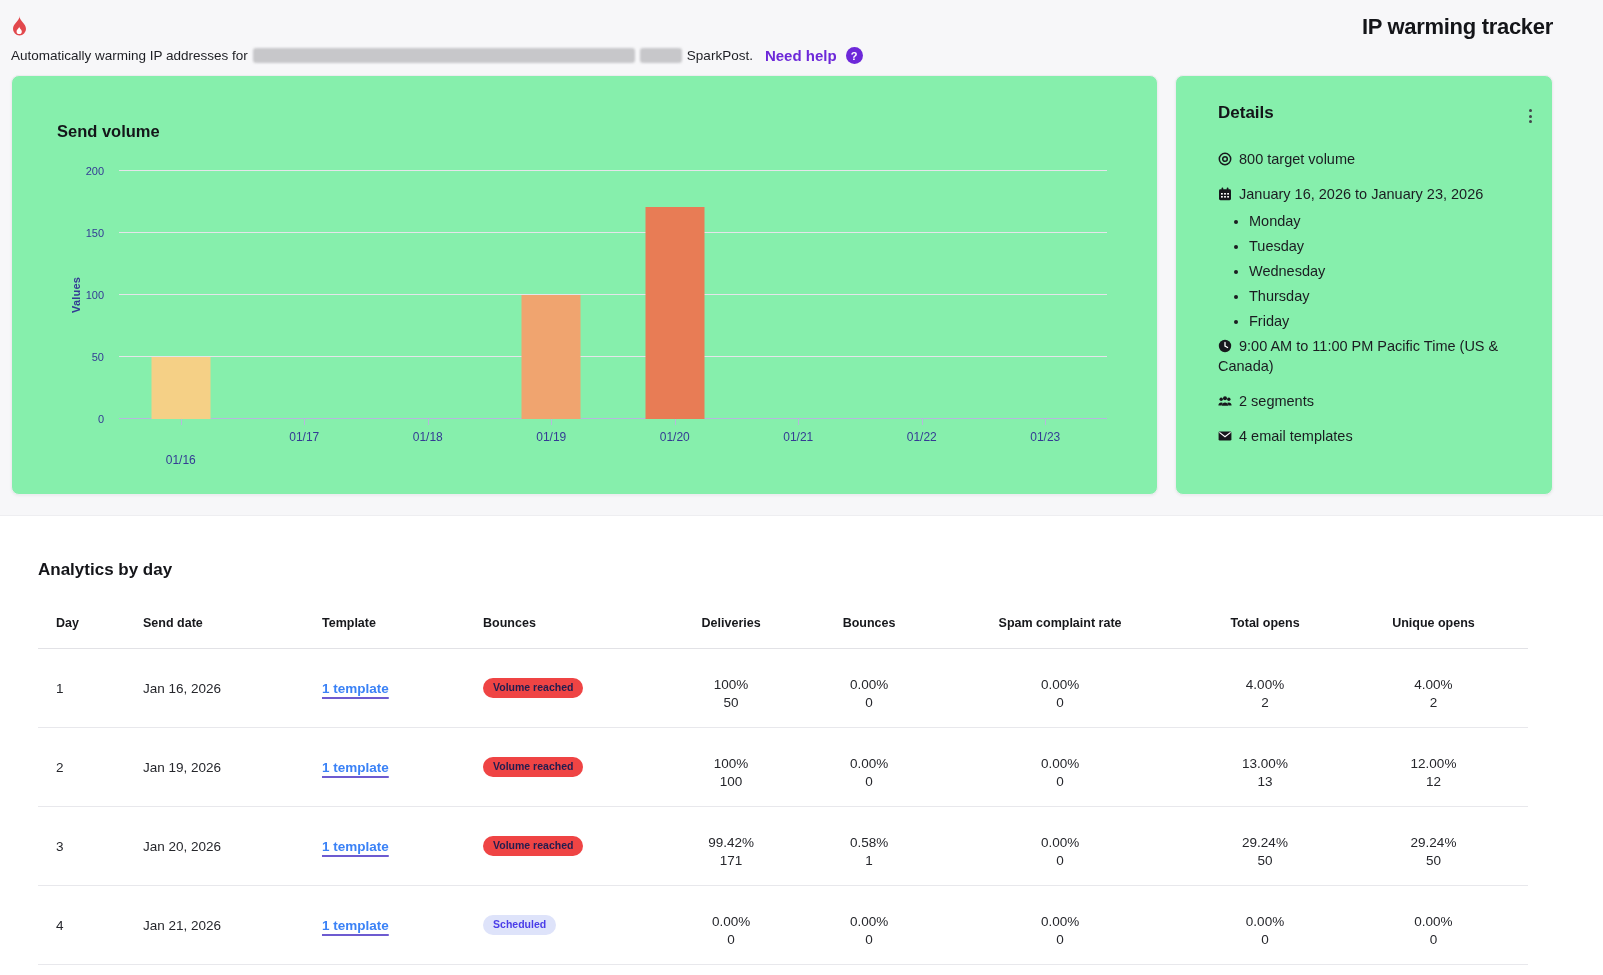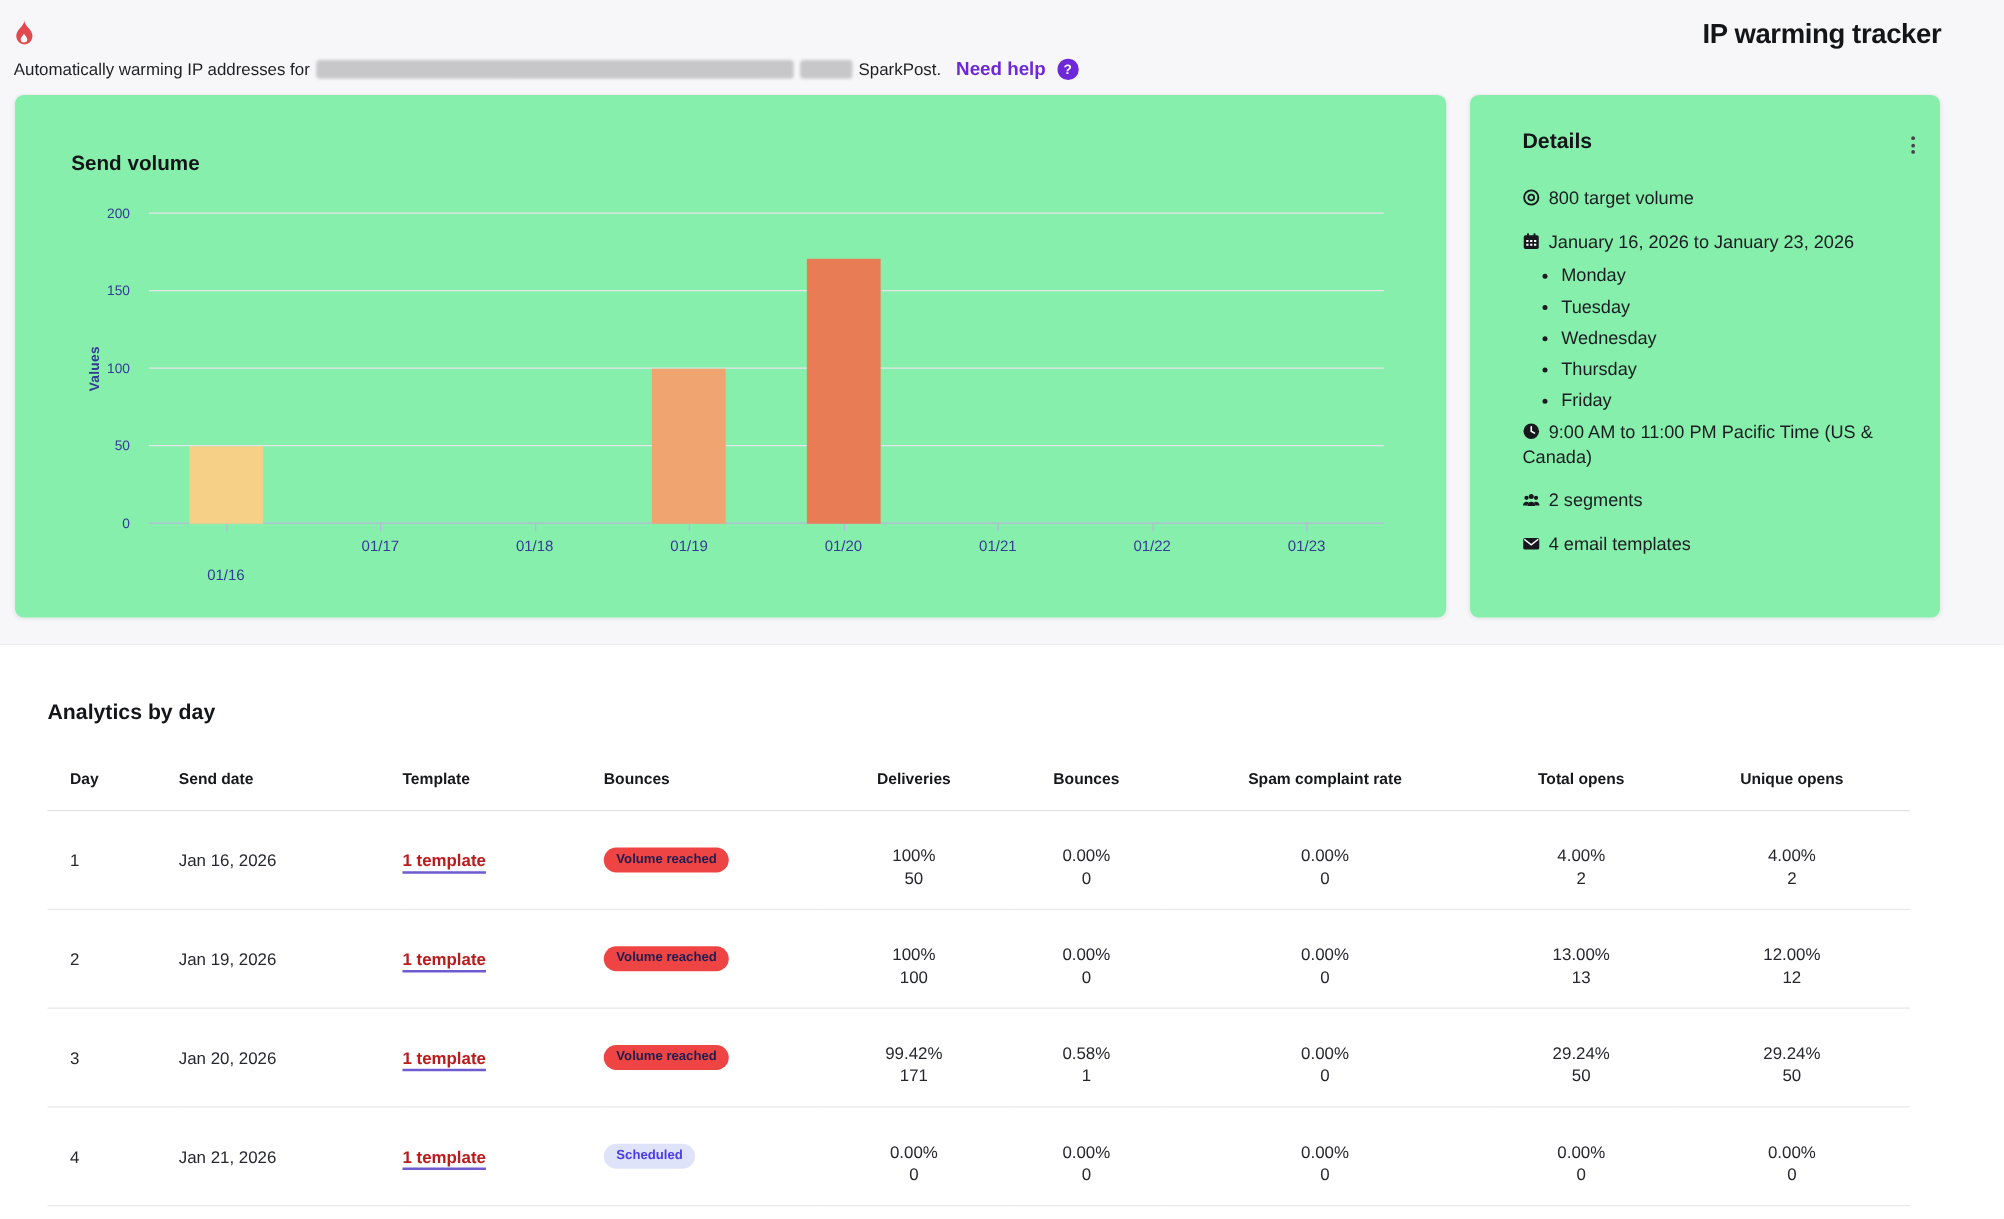--- a/index.html
+++ b/index.html
@@ -58,21 +58,21 @@
 
   
   .analytics { background:#fff; margin-top:20px; border-top:1px solid #eeeef1; padding:44px 75px 30px 38px; min-height:442px; }
   .analytics-title { font-size:17px; font-weight:700; margin:0 0 10px 0; color:#141519; }
   table.analytics-table { width:100%; border-collapse:collapse; table-layout:fixed; }
   .analytics-table th { font-size:12.5px; font-weight:700; color:#17181c; padding:26px 0 18px; border-bottom:1px solid #e2e2e6; }
   .analytics-table th.left, .analytics-table td.left { text-align:left; }
   .analytics-table th.num, .analytics-table td.num { text-align:center; }
   .analytics-table td { font-size:13.5px; color:#26272c; padding:15px 0; height:67px; border-bottom:1px solid #e8e8ec; vertical-align:middle; }
   .col-day { padding-left:18px !important; }
-  .tpl-link { color:#b91c1c; font-weight:700; text-decoration:underline; text-decoration-color:#6d5bd0; text-decoration-thickness:1.5px; text-underline-offset:4px; cursor:pointer; }
+  .tpl-link { color:#3b82f6; font-weight:700; text-decoration:underline; text-decoration-color:#6d5bd0; text-decoration-thickness:1.5px; text-underline-offset:4px; cursor:pointer; }
   .badge { display:inline-block; border-radius:10px; padding:4px 10px 5px; font-size:10.5px; font-weight:700; line-height:1; }
   .badge-reached { background:#ef4444; color:#211d4f; }
   .badge-scheduled { background:#dee3fa; color:#4a3de8; }
   .pct { line-height:18px;margin-top:12px; }
   .cnt { line-height:18px; }
 </style>
 </head>
 <body>
 
 <div class="page-header">

